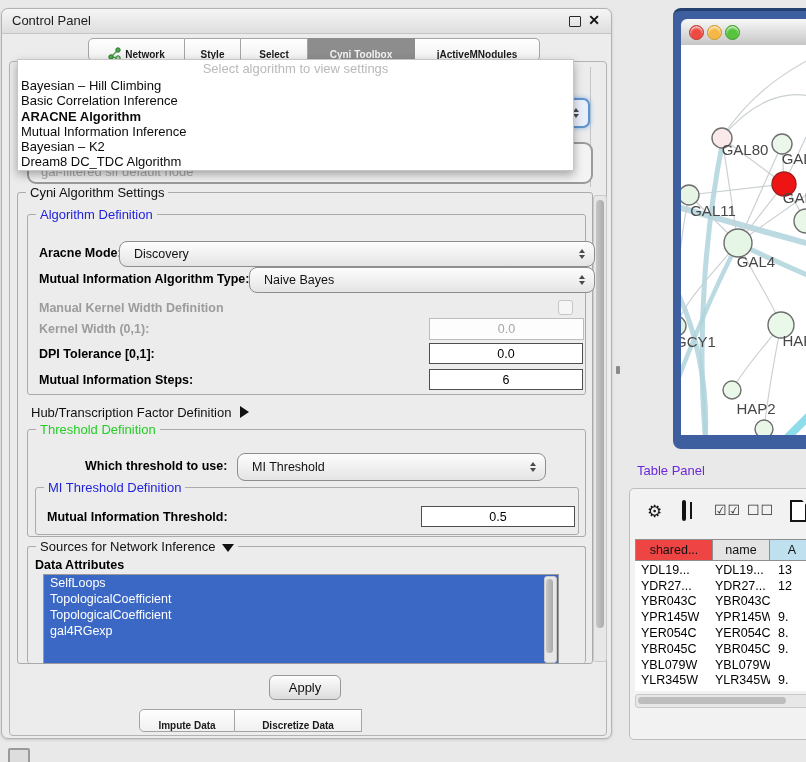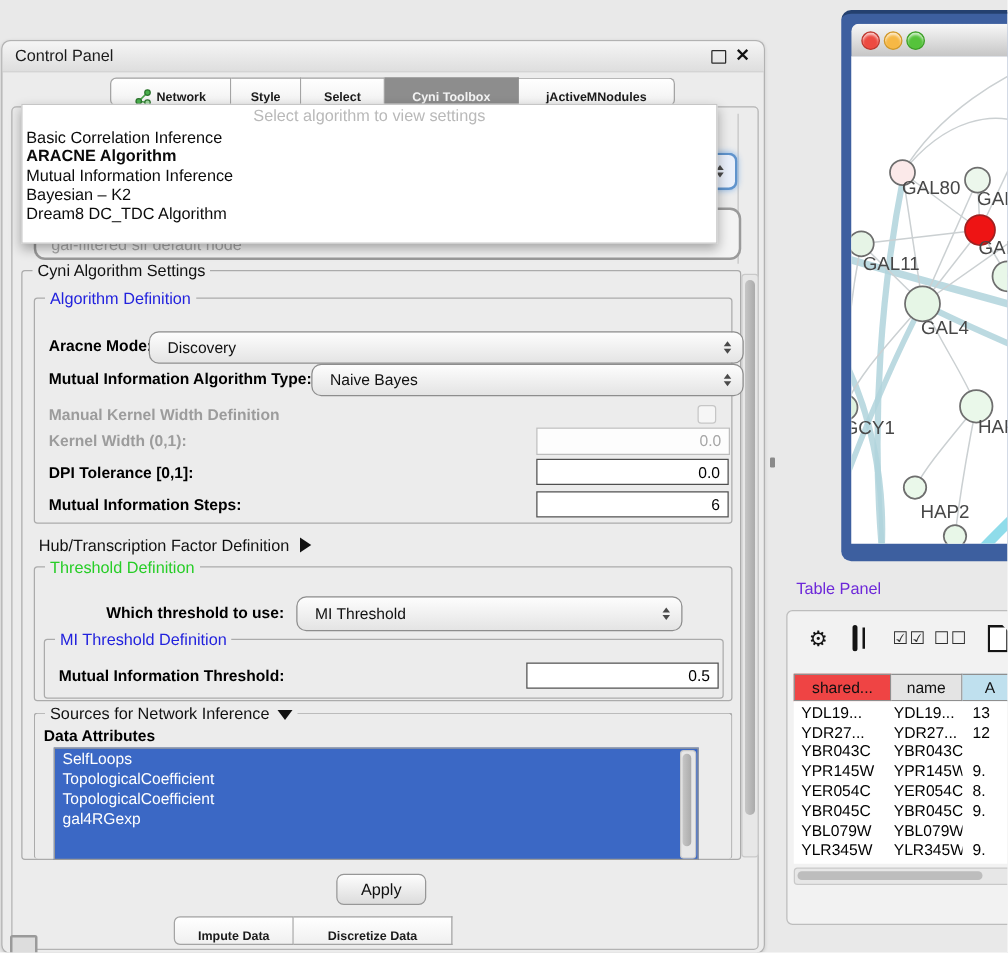--- a/index.html
+++ b/index.html
@@ -1,21 +1,21 @@
 <!DOCTYPE html>
 <html><head>
 <meta charset="utf-8">
 <style>
   html,body{margin:0;padding:0;}
   .screen{position:relative;width:806px;height:762px;background:#e9e9e9;overflow:hidden;
           font-family:"Liberation Sans",sans-serif;color:#111;}
   .abs{position:absolute;}
   
   .cp-window{left:1px;top:8px;width:609px;height:729px;background:#ececec;
-             border:1px solid #b2b2b2;border-radius:7px;box-shadow:0 1px 3px rgba(0,0,0,.15);margin-top:24px;}
+             border:1px solid #b2b2b2;border-radius:7px;box-shadow:0 1px 3px rgba(0,0,0,.15);}
   .cp-titlebar{left:0;top:0;right:0;height:24px;background:linear-gradient(#f5f5f5,#dedede);
                border-bottom:1px solid #c4c4c4;border-radius:7px 7px 0 0;}
   .cp-title{left:10px;top:4px;font-size:13px;color:#1c1c1c;}
   .float-ic{right:30px;top:7px;width:10px;height:9px;border:1.6px solid #2a2a2a;border-radius:1px;}
   .close-ic{right:11px;top:3px;font-size:14px;font-weight:bold;color:#111;}
   
   .tabbar{left:86px;top:29px;height:23px;display:flex;}
   .tab{height:21px;border:1px solid #a4a4a4;border-left:none;background:linear-gradient(#ffffff,#f0f0f0);
        display:flex;align-items:flex-end;justify-content:center;font-size:10px;font-weight:600;color:#1a1a1a;}
   .tab.first{border-left:1px solid #a4a4a4;border-radius:5px 0 0 5px;}
@@ -43,21 +43,21 @@
   .legend.green{color:#27cd27;}
   .lbl{font-size:12.5px;font-weight:bold;color:#000;display:flex;align-items:center;}
   .lbl.dis{color:#9c9c9c;}
   .combo{border:1.5px solid #8d8d8d;border-radius:8px;background:linear-gradient(#fdfdfd,#e4e4e4);
          display:flex;align-items:center;font-size:12.5px;color:#111;padding-left:14px;}
   .spin{position:absolute;right:9px;top:50%;transform:translateY(-50%);display:flex;flex-direction:column;gap:2px;}
   .spin i{display:block;width:0;height:0;border-left:3.5px solid transparent;border-right:3.5px solid transparent;}
   .spin .up{border-bottom:4px solid #4a4a4a;}
   .spin .dn{border-top:4px solid #4a4a4a;}
   .field{background:#fff;border:1.5px solid #4f4f4f;font-size:12.5px;color:#000;
-         display:flex;align-items:center;justify-content:flex-end;padding:0 6px;}
+         display:flex;align-items:center;justify-content:center;padding:0 6px;}
   .field.dis{border:1px solid #bdbdbd;color:#a6a6a6;background:#fdfdfd;}
   .chk{width:13px;height:13px;border:1.5px solid #c6c6c6;border-radius:3px;background:#f6f6f6;}
   .tri-r{display:inline-block;width:0;height:0;border-top:6px solid transparent;border-bottom:6px solid transparent;
          border-left:9px solid #111;margin-left:9px;}
   .tri-d{display:inline-block;width:0;height:0;border-left:6px solid transparent;border-right:6px solid transparent;
          border-top:8px solid #111;margin-left:6px;vertical-align:middle;}
   .sel-list{background:#3b68c5;border:1px solid #9a9a9a;overflow:hidden;}
   .sel-item{height:16px;line-height:16px;padding-left:6px;font-size:12.5px;color:#fff;white-space:nowrap;}
   .sbar{background:#e7e7e7;border:1px solid #c9c9c9;border-radius:3px;}
   .sthumb{position:absolute;background:linear-gradient(90deg,#c6c6c6,#ababab);border-radius:5px;}
@@ -134,20 +134,21 @@
     </div>
     <div class="abs focus-combo">
       <span class="spin">
           <i class="up"></i>
           <i class="dn"></i>
         </span>
     </div>
 
     <div class="abs dd-overlay">
       <div class="dd-ph">Select algorithm to view settings</div>
+      <div class="dd-item">Bayesian – Hill Climbing</div>
       <div class="dd-item">Basic Correlation Inference</div>
       <div class="dd-item bold">ARACNE Algorithm</div>
       <div class="dd-item">Mutual Information Inference</div>
       <div class="dd-item">Bayesian – K2</div>
       <div class="dd-item">Dream8 DC_TDC Algorithm</div>
     </div>
 
     <div class="abs group" style="left:15px;top:183px;width:574px;height:470px">
       <span class="legend" style="left:8px">Cyni Algorithm Settings</span>
     </div>

